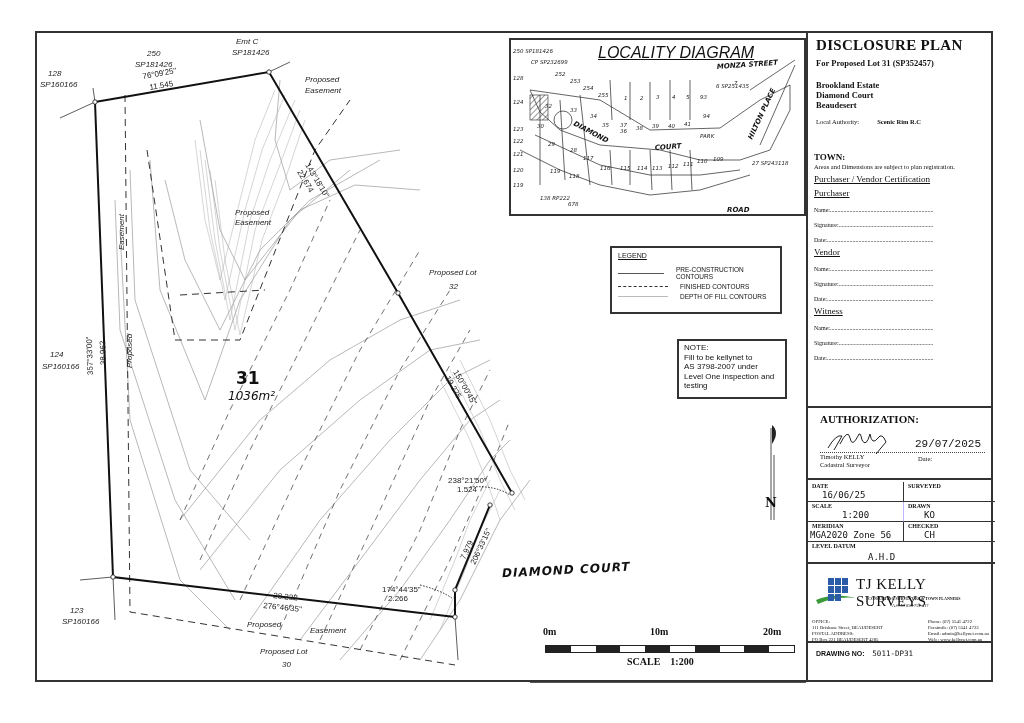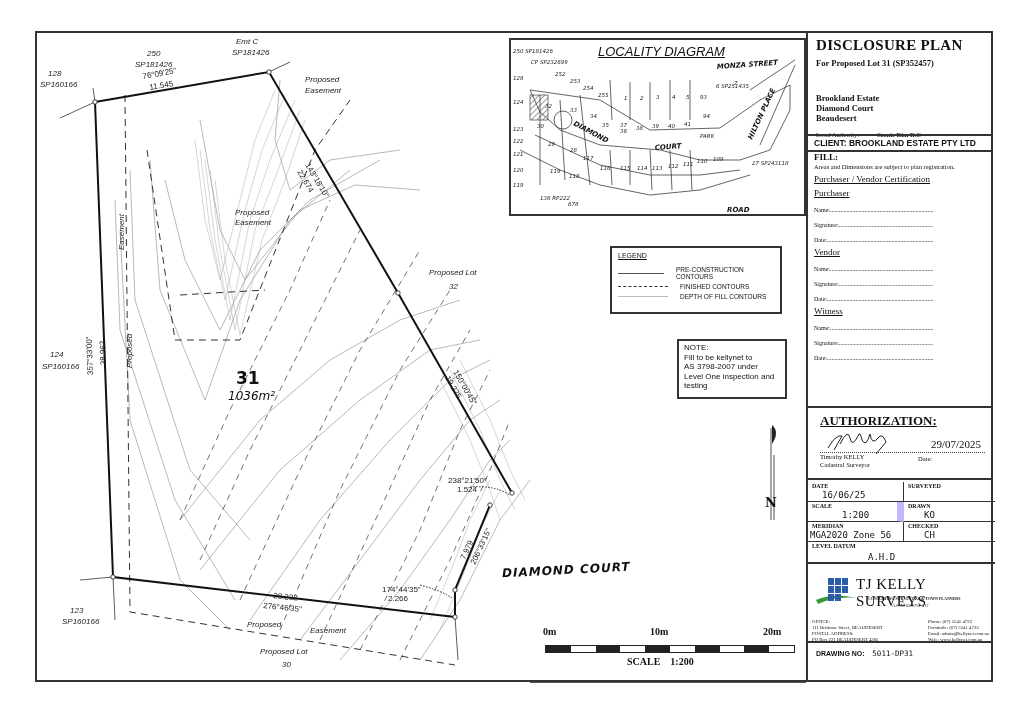--- a/index.html
+++ b/index.html
@@ -6,50 +6,50 @@
   body{width:1024px;height:723px;position:relative;overflow:hidden;font-family:"Liberation Sans",sans-serif;color:#111;}
   .sheet{position:absolute;left:35px;top:31px;width:958px;height:651px;border:2px solid #333;box-sizing:border-box;background:#fff;}
   .plan-svg{position:absolute;left:0;top:0;}
   .it{font-family:"Liberation Sans",sans-serif;font-style:italic;font-size:8px;fill:#222;}
   .lbl{font-family:"Liberation Sans",sans-serif;font-size:8px;fill:#222;}
   
   .tb{position:absolute;left:806px;top:31px;width:187px;height:651px;border-left:2px solid #333;box-sizing:border-box;font-family:"Liberation Serif",serif;}
   .tb-title{padding:6px 8px 0 8px;}
   .tb-title .h{font-size:15px;font-weight:bold;letter-spacing:0.3px;}
   .tb-title .sub{font-size:8.5px;font-weight:bold;margin-top:4px;}
-  .tb-title .addr{font-size:8.5px;font-weight:bold;margin-top:25px;line-height:10px;}
+  .tb-title .addr{font-size:8.5px;font-weight:bold;margin-top:12px;line-height:10px;}
   .tb-title .la{font-size:6.5px;margin-top:8px;display:flex;gap:18px;}
   .tb-title .la b{font-weight:bold;}
   .client{position:absolute;top:103px;left:0;right:0;height:14px;border-top:2px solid #333;border-bottom:2px solid #333;font-family:"Liberation Sans",sans-serif;font-weight:bold;font-size:8.5px;line-height:14px;padding-left:6px;}
   .notes{position:absolute;top:119px;left:0;right:0;height:258px;padding:2px 6px;box-sizing:border-box;border-bottom:2px solid #333;}
   .notes .nh{font-weight:bold;font-size:9px;}
   .notes .nt{font-size:6.5px;margin-top:1px;}
   .notes .sec{font-size:9px;text-decoration:underline;margin-top:4px;}
   .notes .row{font-size:6px;margin-top:9px;white-space:nowrap;overflow:hidden;}
   .auth{position:absolute;top:379px;left:0;right:0;height:70px;border-bottom:2px solid #333;padding:3px 12px;box-sizing:border-box;}
-  .auth .ah{font-weight:bold;font-size:13px;text-decoration:underline;}
+  .auth .ah{font-weight:bold;font-size:11px;}
   .auth .sigline{position:absolute;left:12px;right:8px;top:42px;border-top:1px dotted #444;}
-  .auth .date{position:absolute;right:12px;top:28px;font-family:Liberation Serif, serif;font-size:11px;margin-left:28px;}
+  .auth .date{position:absolute;right:12px;top:28px;font-family:Liberation Mono, monospace;font-size:11px;margin-left:28px;}
   .auth .name{position:absolute;left:12px;top:43px;font-size:6.5px;line-height:8px;}
   .auth .dl{position:absolute;left:110px;top:45px;font-size:6.5px;}
   .auth svg{position:absolute;left:18px;top:16px;}
   .grid{position:absolute;top:451px;left:0;right:0;}
   .cell{position:absolute;box-sizing:border-box;border-bottom:1px solid #333;height:20px;}
   .cell .k{font-family:"Liberation Serif",serif;font-weight:bold;font-size:6px;position:absolute;left:4px;top:1px;}
   .cell .v{font-family:"DejaVu Sans Mono",monospace;font-size:9px;position:absolute;top:8px;}
   .logo{position:absolute;top:535px;left:0;right:0;height:60px;}
   .logo .name{position:absolute;left:48px;top:10px;font-family:"Liberation Serif",serif;font-size:15px;letter-spacing:0.5px;}
   .logo .tag{position:absolute;left:60px;top:30px;font-size:4px;font-weight:bold;}
   .logo .acn{position:absolute;left:84px;top:37px;font-size:4.5px;}
   .office{position:absolute;top:588px;left:4px;right:4px;font-size:4.8px;line-height:6px;display:flex;justify-content:space-between;}
   .dwg{position:absolute;top:610px;left:0;right:0;height:18px;border-top:2px solid #333;padding:6px 8px;font-size:7px;}
   .dwg b{font-family:Liberation Sans, sans-serif;font-weight:bold;margin-right:6px;}
   .dwg span.v{font-family:"DejaVu Sans Mono",monospace;font-size:7.5px;}
   
-  .loc-title{position:absolute;font-family:"Liberation Sans",sans-serif;font-style:italic;font-size:13px;text-decoration:underline;}
+  .loc-title{position:absolute;font-family:"Liberation Sans",sans-serif;font-style:italic;font-size:16px;text-decoration:underline;}
   .legend{position:absolute;left:610px;top:246px;width:172px;height:68px;border:2px solid #333;box-sizing:border-box;padding:4px 6px;font-size:6.5px;}
   .legend .lh{text-decoration:underline;font-size:7px;margin-bottom:7px;}
   .legend .li{display:flex;align-items:center;margin-bottom:3px;}
   .legend .sw{width:50px;height:0;margin-right:12px;border-top:1px solid #555;}
   .legend .sw.d{border-top:1px dashed #333;}
   .legend .sw.l{border-top:1px solid #bbb;}
   .note{position:absolute;left:677px;top:339px;width:110px;height:60px;border:2px solid #333;box-sizing:border-box;padding:2px 5px;font-size:8px;line-height:9.6px;}
   .scalebar{position:absolute;left:545px;top:645px;width:248px;height:6px;border:1px solid #222;display:flex;}
   .scalebar i{flex:1;height:6px;}
   .scalebar i:nth-child(odd){background:#222;}
@@ -330,23 +330,22 @@
     <div class="addr">
       <div>Brookland Estate</div>
       <div>Diamond Court</div>
       <div>Beaudesert</div>
     </div>
     <div class="la">
       <span>Local Authority:</span>
       <b>Scenic Rim R.C</b>
     </div>
   </div>
-  <div class="client">CLIENT: BROOKLAND ESTATE PTY LTD</div>
   <div class="notes">
-    <div class="nh">FILL:</div>
+    <div class="nh">TOWN:</div>
     <div class="nt">Areas and Dimensions are subject to plan registration.</div>
     <div class="sec">Purchaser / Vendor Certification</div>
     <div class="sec">Purchaser</div>
     <div class="row">Name:.....................................................................</div>
     <div class="row">Signature:...............................................................</div>
     <div class="row">Date:.......................................................................</div>
     <div class="sec">Vendor</div>
     <div class="row">Name:.....................................................................</div>
     <div class="row">Signature:...............................................................</div>
     <div class="row">Date:.......................................................................</div>
@@ -370,21 +369,21 @@
   </div>
   <div class="grid">
     <div class="cell" style="left:0;width:96px;top:0;border-right:1px solid #333;">
       <span class="k">DATE</span>
       <span class="v" style="left:14px;">16/06/25</span>
     </div>
     <div class="cell" style="left:96px;width:91px;top:0;">
       <span class="k">SURVEYED</span>
       <span class="v" style="left:20px;"></span>
     </div>
-    <div class="cell" style="left:0;width:96px;top:20px;border-right:7px solid #c4b5fd;">
+    <div class="cell" style="left:0;width:96px;top:20px;border-right:1px solid #c4b5fd;">
       <span class="k">SCALE</span>
       <span class="v" style="left:34px;">1:200</span>
     </div>
     <div class="cell" style="left:96px;width:91px;top:20px;">
       <span class="k">DRAWN</span>
       <span class="v" style="left:20px;">KO</span>
     </div>
     <div class="cell" style="left:0;width:96px;top:40px;border-right:1px solid #333;">
       <span class="k">MERIDIAN</span>
       <span class="v" style="left:2px;">MGA2020 Zone 56</span>

